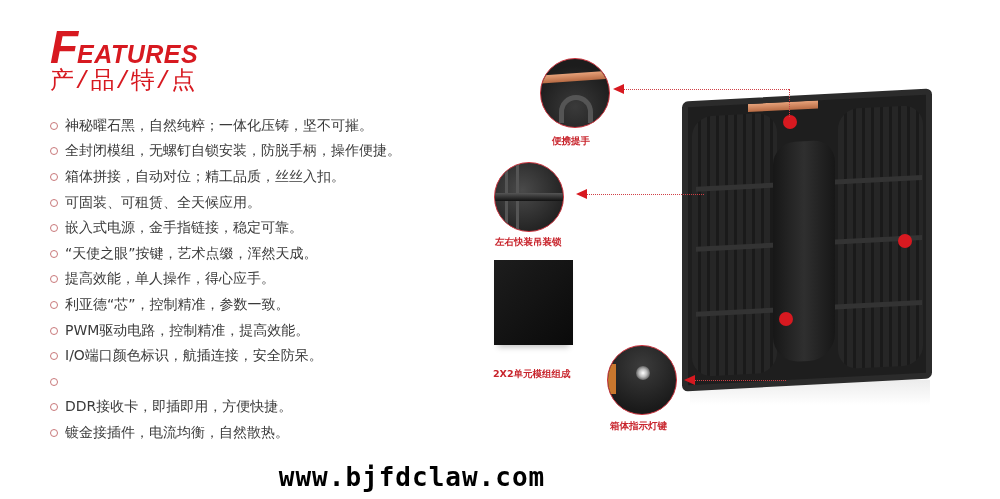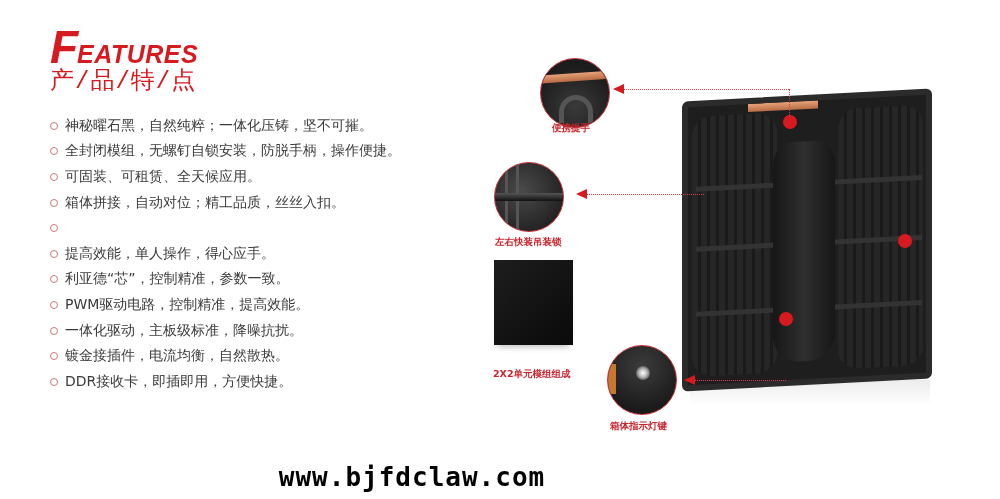--- a/index.html
+++ b/index.html
@@ -56,52 +56,60 @@
   <li>
       <span class="bullet"></span>
       <span>神秘曜石黑，自然纯粹；一体化压铸，坚不可摧。</span>
     </li>
   <li>
       <span class="bullet"></span>
       <span>全封闭模组，无螺钉自锁安装，防脱手柄，操作便捷。</span>
     </li>
   <li>
       <span class="bullet"></span>
+      <span>箱体拼接，自动对位；精工品质，丝丝入扣。</span>
+    </li>
+  <li>
+      <span class="bullet"></span>
       <span>可固装、可租赁、全天候应用。</span>
     </li>
   <li>
       <span class="bullet"></span>
-      <span>箱体拼接，自动对位；精工品质，丝丝入扣。</span>
+      <span>嵌入式电源，金手指链接，稳定可靠。</span>
     </li>
   <li>
       <span class="bullet"></span>
+      <span>“天使之眼”按键，艺术点缀，浑然天成。</span>
     </li>
   <li>
       <span class="bullet"></span>
       <span>提高效能，单人操作，得心应手。</span>
     </li>
   <li>
       <span class="bullet"></span>
       <span>利亚德“芯”，控制精准，参数一致。</span>
     </li>
   <li>
       <span class="bullet"></span>
       <span>PWM驱动电路，控制精准，提高效能。</span>
     </li>
   <li>
       <span class="bullet"></span>
-      <span>一体化驱动，主板级标准，降噪抗扰。</span>
+      <span>I/O端口颜色标识，航插连接，安全防呆。</span>
+    </li>
+  <li>
+      <span class="bullet"></span>
+    </li>
+  <li>
+      <span class="bullet"></span>
+      <span>DDR接收卡，即插即用，方便快捷。</span>
     </li>
   <li>
       <span class="bullet"></span>
       <span>镀金接插件，电流均衡，自然散热。</span>
-    </li>
-  <li>
-      <span class="bullet"></span>
-      <span>DDR接收卡，即插即用，方便快捷。</span>
     </li>
 </ul>
 
 <div class="reflection"></div>
 <div class="cabinet">
   <div class="topbar"></div>
   <div class="panel" style="left:4px;"></div>
   <div class="panel" style="left:150px;"></div>
   <div class="hbar" style="top:80px;"></div>
   <div class="hbar" style="top:140px;"></div>
@@ -120,21 +128,21 @@
 <div class="arrow" style="left:578px; top:194px; width:126px;"></div>
 <div class="arrow-head" style="left:576px; top:189px;"></div>
 
 <div class="arrow" style="left:692px; top:380px; width:94px;"></div>
 <div class="arrow-head" style="left:684px; top:375px;"></div>
 
 <div class="callout c1">
     <div class="bar"></div>
     <div class="arch"></div>
   </div>
-<div class="callout-label" style="left:552px; top:122px;">便携提手</div>
+<div class="callout-label" style="left:552px; top:135px;">便携提手</div>
 
 <div class="callout c2">
     <div class="rib"></div>
     <div class="rod"></div>
   </div>
 <div class="callout-label" style="left:495px; top:236px;font-family:Liberation Mono, monospace;">左右快装吊装锁</div>
 
 <div class="module"></div>
 <div class="callout-label" style="left:493px; top:361px;margin-top:7px;">2X2单元模组组成</div>
 

